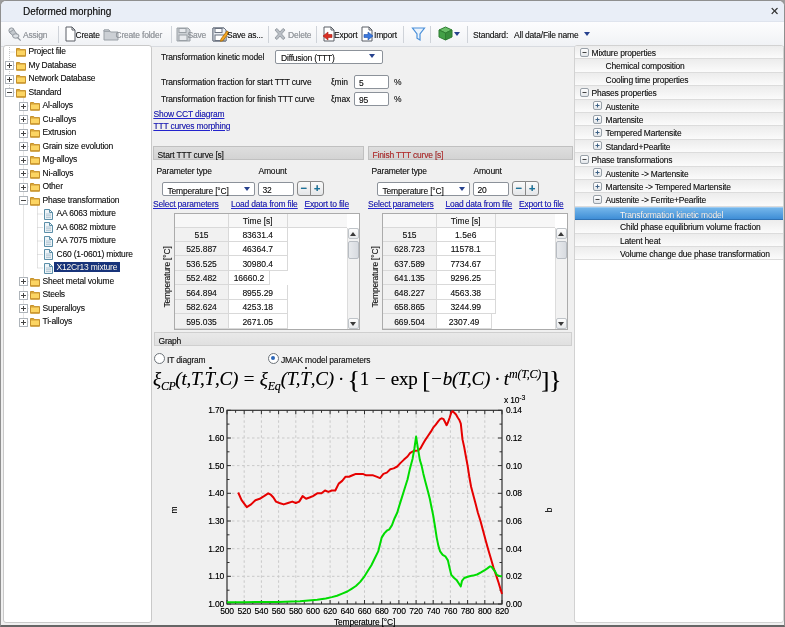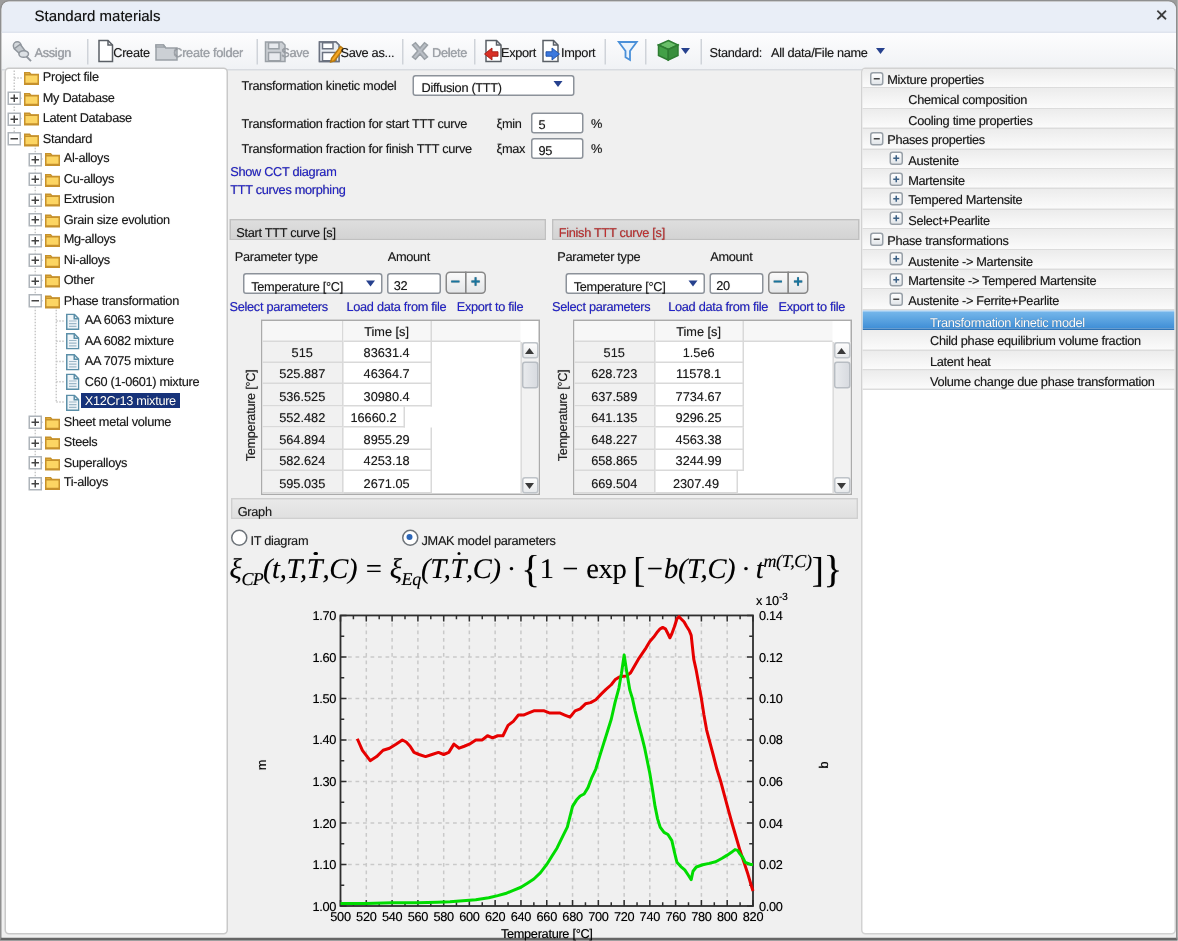--- a/index.html
+++ b/index.html
@@ -23,42 +23,42 @@
 .rsel{background:linear-gradient(#74b6ea,#3f8ed6);border-top:1px solid #9dcbf2;border-bottom:1px solid #2f72b4;color:#fff}
 .rtxt{position:absolute;top:2px;font-size:8.5px}
 .exp{position:absolute;width:9px;height:9px;border:1px solid #98a0a8;border-radius:2px;background:linear-gradient(#fff,#e2e6ea);font-size:9px;line-height:7px;text-align:center;color:#222}
 
 .lbl{position:absolute;font-size:8.5px;white-space:nowrap}
 .combo{position:absolute;background:#fff;border:1px solid #8c929a;border-radius:2px;font-size:8.5px}
 .combo span{position:absolute;left:5px;top:2.5px;white-space:nowrap}
 .carr{position:absolute;width:0;height:0;border-left:3.5px solid transparent;border-right:3.5px solid transparent;border-top:4.5px solid #26418e}
 .inp{position:absolute;background:#fff;border:1px solid #8c929a;border-radius:2px;font-size:8.5px}
 .inp span{position:absolute;left:4px;top:2px}
-.link{position:absolute;font-size:8.5px;color:#2323cd;white-space:nowrap}
+.link{position:absolute;font-size:8.5px;color:#2323cd;text-decoration:underline;white-space:nowrap}
 .ghead{position:absolute;height:13.5px;background:linear-gradient(#dedede,#d3d3d3);border:1px solid #c0c0c0;font-size:8.5px}
 .ghead span{position:absolute;left:4px;top:2.5px}
 
 .tbl{position:absolute;border:1px solid #ababab;background:#fff}
 .cell{position:absolute;font-size:8.5px;letter-spacing:0;text-align:center;border-right:1px solid #d9d9d9;border-bottom:1px solid #d9d9d9;padding-top:2.5px}
 .hcell{background:#f1f1f1}
 .vlabel{position:absolute;font-size:8.5px;color:#222;transform:rotate(-90deg);transform-origin:center;white-space:nowrap}
 
 .sbar{position:absolute;width:12px;background:#f2f2f2;border-left:1px solid #dcdcdc}
 .sbtn{position:absolute;left:0px;width:11px;height:11px;background:linear-gradient(#fdfdfd,#e8eaec);border:1px solid #bfc4c9;border-radius:2px;text-align:center}
 .sthumb{position:absolute;left:0px;width:11px;background:linear-gradient(90deg,#e8eaed,#d8dbe0);border:1px solid #b8bdc3;border-radius:2px}
 .tri-u{width:0;height:0;border-left:3px solid transparent;border-right:3px solid transparent;border-bottom:4px solid #3a3a3a;margin:2.5px auto 0}
 .tri-d{width:0;height:0;border-left:3px solid transparent;border-right:3px solid transparent;border-top:4px solid #3a3a3a;margin:3px auto 0}
 .radio{position:absolute;width:11px;height:11px;border:1px solid #6e747a;border-radius:50%;background:#fff}
 .rdot{position:absolute;left:2px;top:2px;width:4px;height:4px;border-radius:50%;background:#2c66b8}
 .minusbtn{position:absolute;width:14px;height:15px;background:linear-gradient(#fafafa,#e4e6e8);border:1px solid #888;font-size:11px;color:#17749e;text-align:center;line-height:13px;font-weight:bold}
 </style></head>
 <body>
 <div id="win">
 <div id="title">
-      <span>Standard materials</span>
+      <span>Deformed morphing</span>
     </div>
 <div id="close">✕</div>
 <div id="toolbar">
 <svg class="tbicon" style="left:5px" width="16" height="16" viewBox="0 0 16 16">
         <g stroke="#90969d">
           <circle cx="5.5" cy="4.5" r="2.6" fill="#d4d8dc"></circle>
           <path d="M3.5 6.5 L9 11.5 L12 9.5 L7.5 3.5 z" fill="#c3c8cd"></path>
           <ellipse cx="9.8" cy="10" rx="3.2" ry="2.2" fill="#dde1e5"></ellipse>
           <path d="M11.5 11.5 l3.2 3.2" fill="none" stroke-width="1.2"></path>
         </g>
@@ -167,21 +167,21 @@
       </svg>
 <span class="tlabel" style="left:27.5px;top:58.5px">My Database</span>
 <div class="abs" style="left:4px;top:73.5px;width:9px;height:9px;border:1px solid #aeb4ba;background:#fff"></div>
       <svg class="abs" style="left:4px;top:73.5px" width="9" height="9">
         <path d="M2 4.5 h5 M4.5 2 v5" stroke="#444" stroke-width="1"></path>
       </svg>
 <svg class="abs" style="left:15px;top:73.0px" width="10" height="10" viewBox="0 0 10 10">
         <path d="M0.5 1.5 h3.2 l1 1.2 h4.8 v6.5 h-9 z" fill="#f7c64a" stroke="#c6912c"></path>
         <path d="M0.5 2.9 h9 v5.8 h-9 z" fill="#fcd563" stroke="#c6912c"></path>
       </svg>
-<span class="tlabel" style="left:27.5px;top:72.0px">Latent Database</span>
+<span class="tlabel" style="left:27.5px;top:72.0px">Network Database</span>
 <div class="abs" style="left:4px;top:87.0px;width:9px;height:9px;border:1px solid #aeb4ba;background:#fff"></div>
       <svg class="abs" style="left:4px;top:87.0px" width="9" height="9">
         <path d="M2 4.5 h5 " stroke="#444" stroke-width="1"></path>
       </svg>
 <svg class="abs" style="left:15px;top:86.5px" width="10" height="10" viewBox="0 0 10 10">
         <path d="M0.5 1.5 h3.2 l1 1.2 h4.8 v6.5 h-9 z" fill="#f7c64a" stroke="#c6912c"></path>
         <path d="M0.5 2.9 h9 v5.8 h-9 z" fill="#fcd563" stroke="#c6912c"></path>
       </svg>
 <span class="tlabel" style="left:27.5px;top:85.5px">Standard</span>
 <div class="abs" style="left:18px;top:100.5px;width:9px;height:9px;border:1px solid #aeb4ba;background:#fff"></div>
@@ -481,21 +481,21 @@
         <svg class="abs" style="left:17.5px;top:1.5px" width="9" height="9">
           <path d="M2.5 4.5 h4 M4.5 2.5 v4" stroke="#3d6185"></path>
         </svg>
         <span class="rtxt" style="left:30.5px">Tempered Martensite</span>
       </div>
 <div class="rrow" style="top:93.8px">
         <div class="exp" style="left:17.5px;top:1.5px"></div>
         <svg class="abs" style="left:17.5px;top:1.5px" width="9" height="9">
           <path d="M2.5 4.5 h4 M4.5 2.5 v4" stroke="#3d6185"></path>
         </svg>
-        <span class="rtxt" style="left:30.5px">Select+Pearlite</span>
+        <span class="rtxt" style="left:30.5px">Standard+Pearlite</span>
       </div>
 <div class="rrow" style="top:107.2px">
         <div class="exp" style="left:4.5px;top:1.5px"></div>
         <svg class="abs" style="left:4.5px;top:1.5px" width="9" height="9">
           <path d="M2.5 4.5 h4" stroke="#444"></path>
         </svg>
         <span class="rtxt" style="left:16.5px">Phase transformations</span>
       </div>
 <div class="rrow" style="top:120.6px">
         <div class="exp" style="left:17.5px;top:1.5px"></div>

